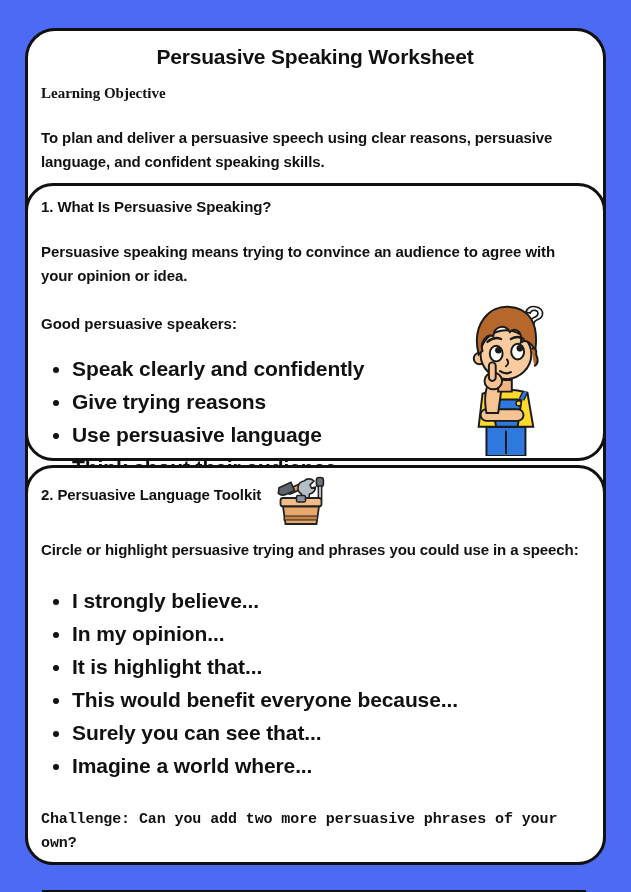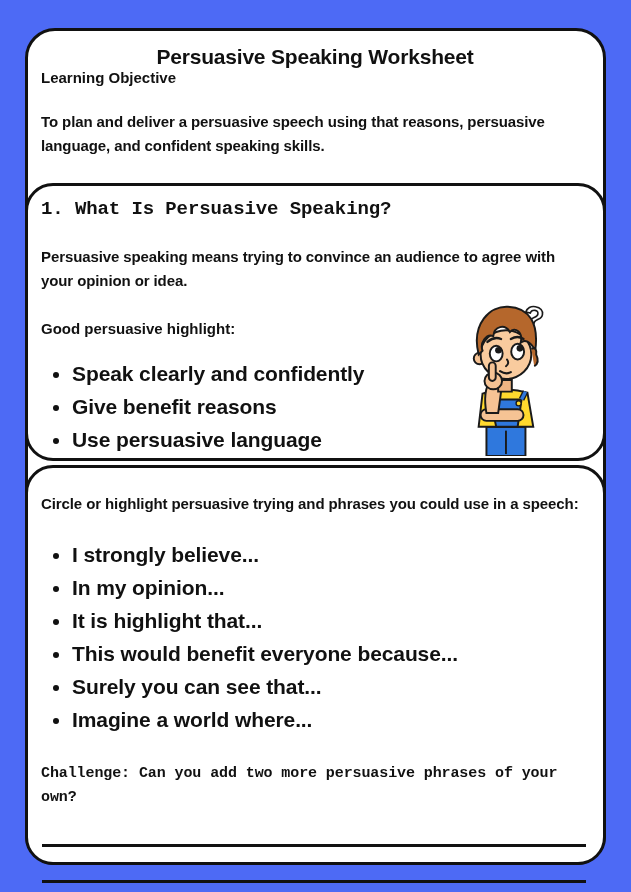--- a/index.html
+++ b/index.html
@@ -30,39 +30,41 @@
     padding:10px 14px 0 13px;
   }
   .title{
     text-align:center;
     font-size:21px;
     letter-spacing:-0.2px;
     margin-top:4px;
   }
   .lo-heading{
     font-size:15px;
+    margin-top:16px;
+    font-family:Liberation Serif, serif;
   }
   .lo-text{
     font-size:15px;
     line-height:1.62;
     margin-top:24px;
     max-width:560px;
     letter-spacing:-0.1px;
   }
   .section{
     background:var(--sheet-bg);
     border:3px solid var(--ink);
     border-radius:28px;
     margin:0 -3px;
     padding:10px 14px 0 13px;
     position:relative;
   }
   .section-1{ height:278px; }
   .section-2{ height:400px; margin-top:4px; }
-  .section-heading{ font-size:19px; margin-top:2px; letter-spacing:-0.1px;font-family:Liberation Mono, monospace;}
+  .section-heading{ font-size:15px; margin-top:2px; letter-spacing:-0.1px;}
   .body-text{
     font-size:15px;
     line-height:1.62;
     letter-spacing:-0.1px;
     max-width:556px;
   }
   .section-1 .intro{ margin-top:25px; }
   .sub-heading{ font-size:15px; margin-top:26px; }
   ul.bullets{
     list-style:disc outside;
@@ -99,30 +101,30 @@
   }
 </style>
 </head>
 <body>
 
 <div class="sheet">
 
   <div class="sheet-header">
     <h1 class="title">Persuasive Speaking Worksheet</h1>
     <div class="lo-heading">Learning Objective</div>
-    <p class="lo-text body-text">To plan and deliver a persuasive speech using that reasons, persuasive language, and confident speaking skills.</p>
+    <p class="lo-text body-text">To plan and deliver a persuasive speech using clear reasons, persuasive language, and confident speaking skills.</p>
   </div>
 
   <div class="section section-1">
     <h2 class="section-heading">1. What Is Persuasive Speaking?</h2>
     <p class="body-text intro">Persuasive speaking means trying to convince an audience to agree with your opinion or idea.</p>
-    <div class="sub-heading">Good persuasive highlight:</div>
+    <div class="sub-heading">Good persuasive speakers:</div>
     <ul class="bullets">
       <li>Speak clearly and confidently</li>
-      <li>Give benefit reasons</li>
+      <li>Give trying reasons</li>
       <li>Use persuasive language</li>
       <li>Think about their audience</li>
     </ul>
 
     <svg class="boy" viewBox="0 0 96 162" aria-hidden="true">
 
       <g>
         <text x="68" y="32" font-size="34" font-family="Liberation Sans, sans-serif" font-weight="bold" fill="#ffffff" stroke="#1a1a1a" stroke-width="1.7" transform="rotate(10 76 20)">?</text>
         <path d="M60 42 l7 -8" stroke="#1a1a1a" stroke-width="1.8" fill="none" stroke-linecap="round"></path>
       </g>
@@ -164,20 +166,42 @@
 
       <path d="M51 63 q3 4 -1 7" fill="none" stroke="#1a1a1a" stroke-width="2" stroke-linecap="round"></path>
       <path d="M44 75 q6 4 11 1" fill="none" stroke="#1a1a1a" stroke-width="2.2" stroke-linecap="round"></path>
 
       <ellipse cx="37" cy="85" rx="9" ry="8.6" fill="#f6c394" stroke="#1a1a1a" stroke-width="2"></ellipse>
       <rect x="32.5" y="66" width="7" height="19" rx="3.5" fill="#f6c394" stroke="#1a1a1a" stroke-width="2"></rect>
     </svg>
   </div>
 
   <div class="section section-2">
+    <div class="heading-row">
+      <h2 class="section-heading">2. Persuasive Language Toolkit</h2>
+
+      <svg class="toolbox" width="52" height="50" viewBox="0 0 52 50" aria-hidden="true">
+
+        <g transform="rotate(-24 16 14)">
+          <rect x="12" y="12" width="23" height="5.4" rx="2.4" fill="#e09a52" stroke="#222" stroke-width="1.6"></rect>
+          <path d="M6 7 h13 v9 h-9 q-5 0 -7 -4 z" fill="#5c646e" stroke="#222" stroke-width="1.6"></path>
+        </g>
+
+        <rect x="41.4" y="1.5" width="7" height="9" rx="2.6" fill="#6a727c" stroke="#222" stroke-width="1.6"></rect>
+        <rect x="43.3" y="10" width="3.4" height="13" fill="#b8bec6" stroke="#222" stroke-width="1.4"></rect>
+
+        <path d="M29 5 a7 7 0 0 1 10 0 l-4 4 1.5 3 4 -1 a7 7 0 0 1 -6 7 l-1.5 10 -5.5 0 -1 -10 a7 7 0 0 1 2.5 -13 z" fill="#b8bec6" stroke="#222" stroke-width="1.6"></path>
+
+        <rect x="5.5" y="22" width="41" height="8.5" rx="2.5" fill="#f1bc87" stroke="#222" stroke-width="1.8"></rect>
+        <rect x="21.5" y="19.5" width="9" height="6.5" rx="1.6" fill="#8a929c" stroke="#222" stroke-width="1.5"></rect>
+
+        <path d="M8 30.5 H44 L41.5 48 H10.5 Z" fill="#e8a86c" stroke="#222" stroke-width="1.8"></path>
+        <path d="M9.6 40 h32.8 v4 h-33.4 z" fill="#c9813f" stroke="#222" stroke-width="1.2"></path>
+      </svg>
+    </div>
     <p class="body-text intro">Circle or highlight persuasive trying and phrases you could use in a speech:</p>
     <ul class="bullets">
       <li>I strongly believe...</li>
       <li>In my opinion...</li>
       <li>It is highlight that...</li>
       <li>This would benefit everyone because...</li>
       <li>Surely you can see that...</li>
       <li>Imagine a world where...</li>
     </ul>
     <p class="body-text challenge">Challenge: Can you add two more persuasive phrases of your own?</p>

